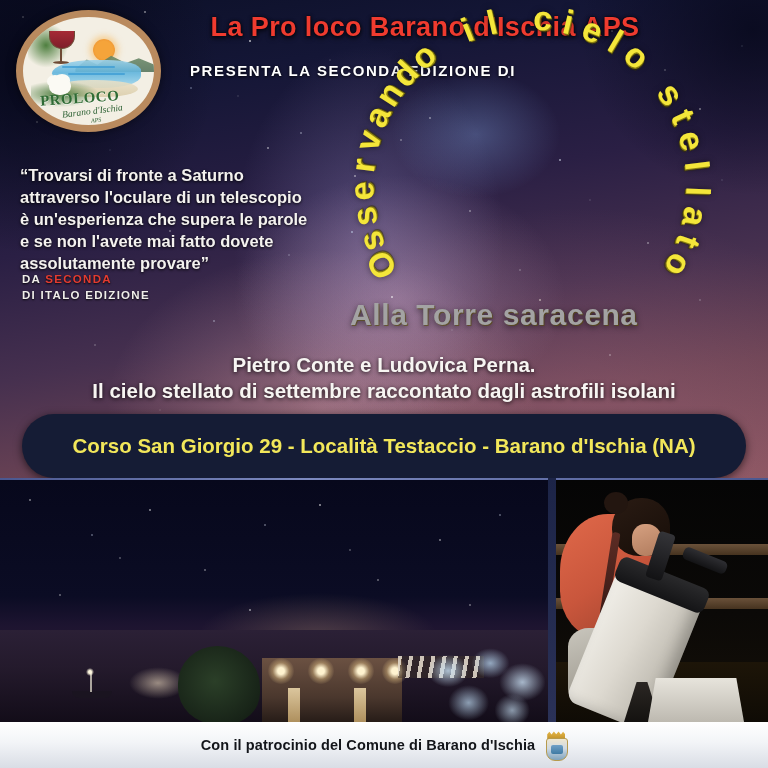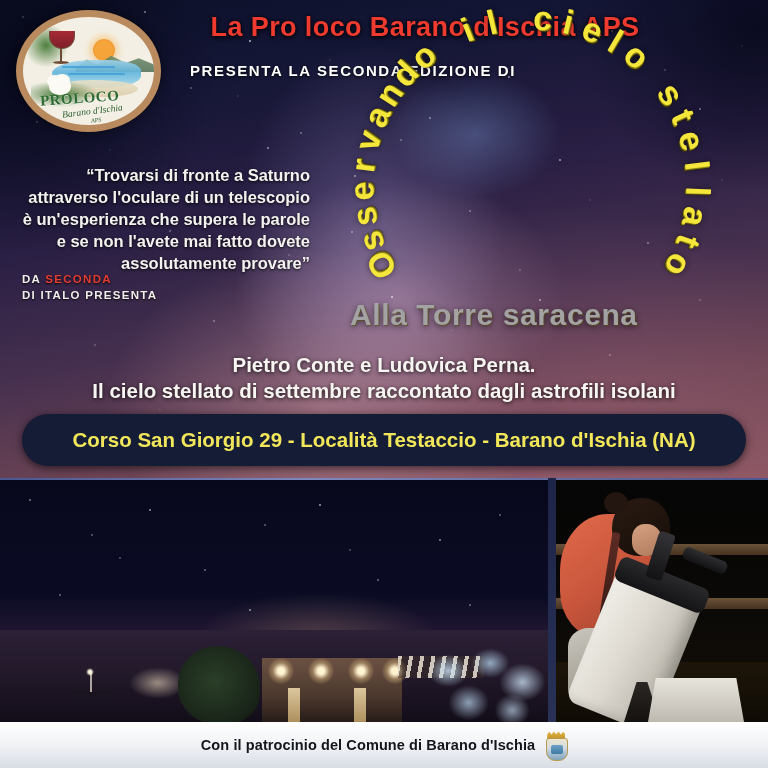--- a/index.html
+++ b/index.html
@@ -292,21 +292,20 @@
   
   .quote {
     position: absolute;
     left: 20px; top: 165px;
     width: 290px;
     font-size: 16.5px;
     line-height: 1.33;
     font-weight: 600;
     color: #f4f2ef;
     text-shadow: 0 1px 3px rgba(0,0,0,0.9);
-    text-align: right;
   }
   .quote-src {
     position: absolute;
     left: 22px; top: 272px;
     font-size: 11.5px;
     font-weight: 700;
     letter-spacing: 1.3px;
     line-height: 1.35;
     color: #f0eeea;
     text-shadow: 0 1px 2px rgba(0,0,0,0.9);
@@ -336,21 +335,21 @@
     line-height: 1.28;
     font-weight: 600;
     color: #f7f5f2;
     text-shadow: 0 1px 4px rgba(0,0,0,0.85);
   }
 
   
   .banner {
     position: absolute;
     left: 22px; top: 414px;
-    width: 724px; height: 52px;
+    width: 724px; height: 64px;
     border-radius: 34px;
     background: #151c35;
     box-shadow: 0 2px 8px rgba(0,0,0,0.6);
     display: flex;
     flex-direction: column;
     align-items: center;
     justify-content: center;
   }
   .banner .line {
     font-size: 20.5px;
@@ -714,21 +713,21 @@
       <span class="arc-letter" style="transform: translate(166.761px, -20.3663px) rotate(83.037deg) translate(-50%, -50%);">l</span>
       <span class="arc-letter" style="transform: translate(167.919px, 5.21188px) rotate(91.7778deg) translate(-50%, -50%);">l</span>
       <span class="arc-letter" style="transform: translate(165.177px, 30.669px) rotate(100.519deg) translate(-50%, -50%);">a</span>
       <span class="arc-letter" style="transform: translate(158.598px, 55.4137px) rotate(109.259deg) translate(-50%, -50%);">t</span>
       <span class="arc-letter" style="transform: translate(148.335px, 78.8712px) rotate(118deg) translate(-50%, -50%);">o</span>
     </div>
 
   <div class="quote">“Trovarsi di fronte a Saturno attraverso l'oculare di un telescopio è un'esperienza che supera le parole e se non l'avete mai fatto dovete assolutamente provare”</div>
   <div class="quote-src">
     <span>DA </span><span class="work">SECONDA</span><br>
-    <span>DI ITALO PRESENTA</span>
+    <span>DI ITALO EDIZIONE</span>
   </div>
 
   <div class="venue">Alla Torre saracena</div>
 
   <div class="desc">
     <div>Pietro Conte e Ludovica Perna.</div>
     <div>Il cielo stellato di settembre raccontato dagli astrofili isolani</div>
   </div>
 
   <div class="banner">

